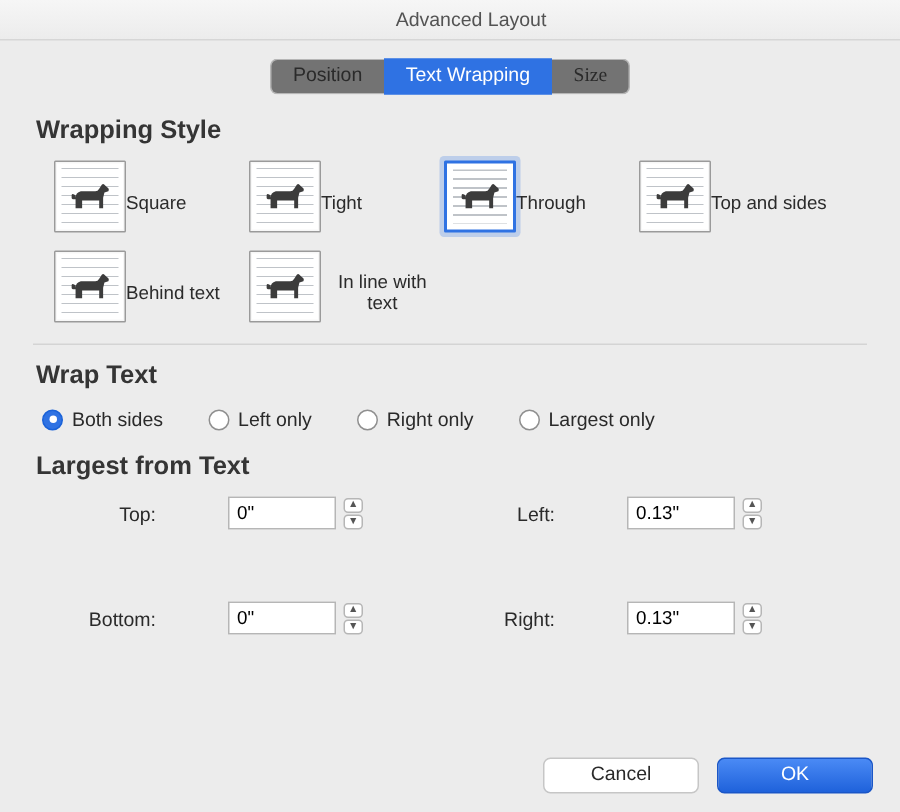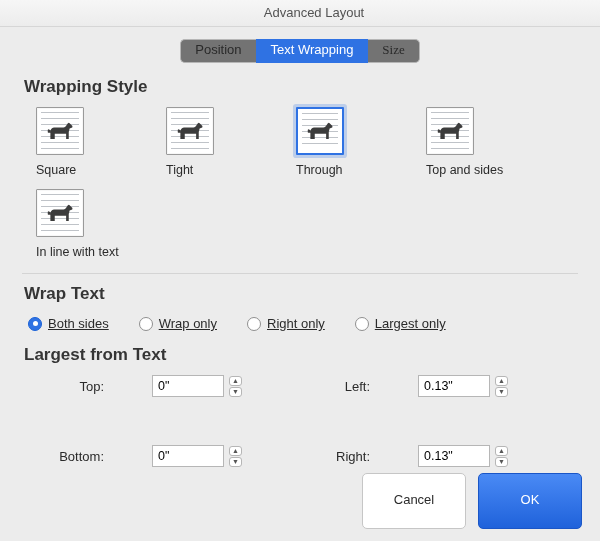--- a/index.html
+++ b/index.html
@@ -66,22 +66,22 @@
   .style-grid {
     display: flex;
     flex-wrap: wrap;
     column-gap: 0;
     row-gap: 12px;
     padding: 0 14px 8px 14px;
   }
   .style-cell {
     width: 130px;
     display: flex;
-    flex-direction: column;
-    align-items: flex-start;
+    flex-direction: row;
+    align-items: center;
   }
   .style-icon {
     width: 48px;
     height: 48px;
     background: #ffffff;
     border: 1px solid #9a9a9a;
     box-shadow: inset 0 0 0 1px rgba(0,0,0,0.03);
     border-radius: 1px;
     position: relative;
     box-sizing: border-box;
@@ -118,21 +118,20 @@
     border: none;
     border-top: 1px solid #d4d4d4;
     margin: 6px 0 10px 0;
   }
   
   .radio-row {
     display: flex;
     align-items: center;
     gap: 30px;
     padding: 2px 0 10px 6px;
-    text-decoration: underline;
   }
   .radio {
     display: flex;
     align-items: center;
     gap: 6px;
     font-size: 13px;
     cursor: default;
   }
   .radio .dot {
     width: 14px;
@@ -220,21 +219,21 @@
     padding-right: 18px;
   }
   .btn {
     min-width: 74px;
     height: 22px;
     border-radius: 5px;
     font-size: 13px;
     border: 1px solid #c6c6c6;
     background: #ffffff;
     color: #2a2a2a;
-    padding: 16px 14px;
+    padding: 0 14px;
     cursor: default;
     line-height: 20px;
     text-align: center;
   }
   .btn.primary {
     background: linear-gradient(#4a8af5, #1f62db);
     border-color: #1a56c7;
     color: #ffffff;
   }
 </style>
@@ -298,20 +297,29 @@
       <div class="style-cell">
         <div class="style-icon">
           <div class="lines"></div>
           <svg class="dog">
               <use href="#dog"></use>
             </svg>
         </div>
         <div class="style-caption">Top and sides</div>
       </div>
 
+      <div class="style-cell">
+        <div class="style-icon">
+          <div class="lines"></div>
+          <svg class="dog">
+              <use href="#dog"></use>
+            </svg>
+        </div>
+        <div class="style-caption">Behind text</div>
+      </div>
 
 
       <div class="style-cell">
         <div class="style-icon">
           <div class="lines"></div>
           <svg class="dog">
               <use href="#dog"></use>
             </svg>
         </div>
         <div class="style-caption">In line with text</div>
@@ -323,21 +331,21 @@
 
     <div class="section-label">Wrap Text</div>
 
     <div class="radio-row">
       <div class="radio checked">
         <span class="dot"></span>
         <span>Both sides</span>
       </div>
       <div class="radio">
         <span class="dot"></span>
-        <span>Wrap only</span>
+        <span>Left only</span>
       </div>
       <div class="radio">
         <span class="dot"></span>
         <span>Right only</span>
       </div>
       <div class="radio">
         <span class="dot"></span>
         <span>Largest only</span>
       </div>
     </div>

